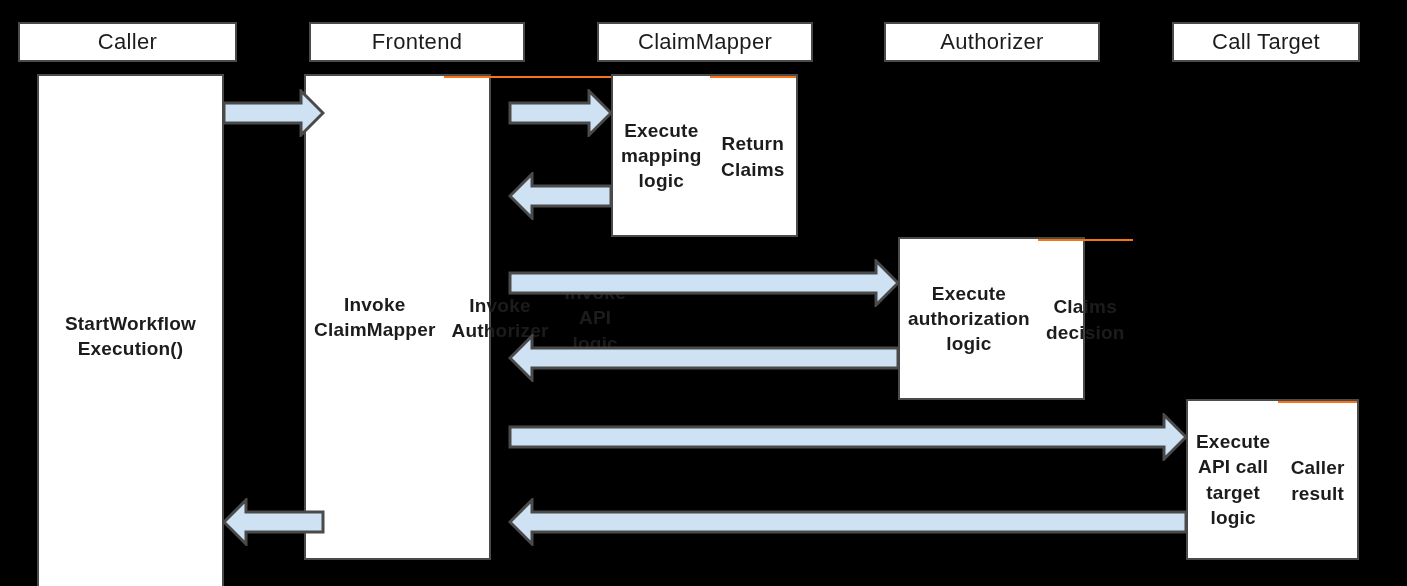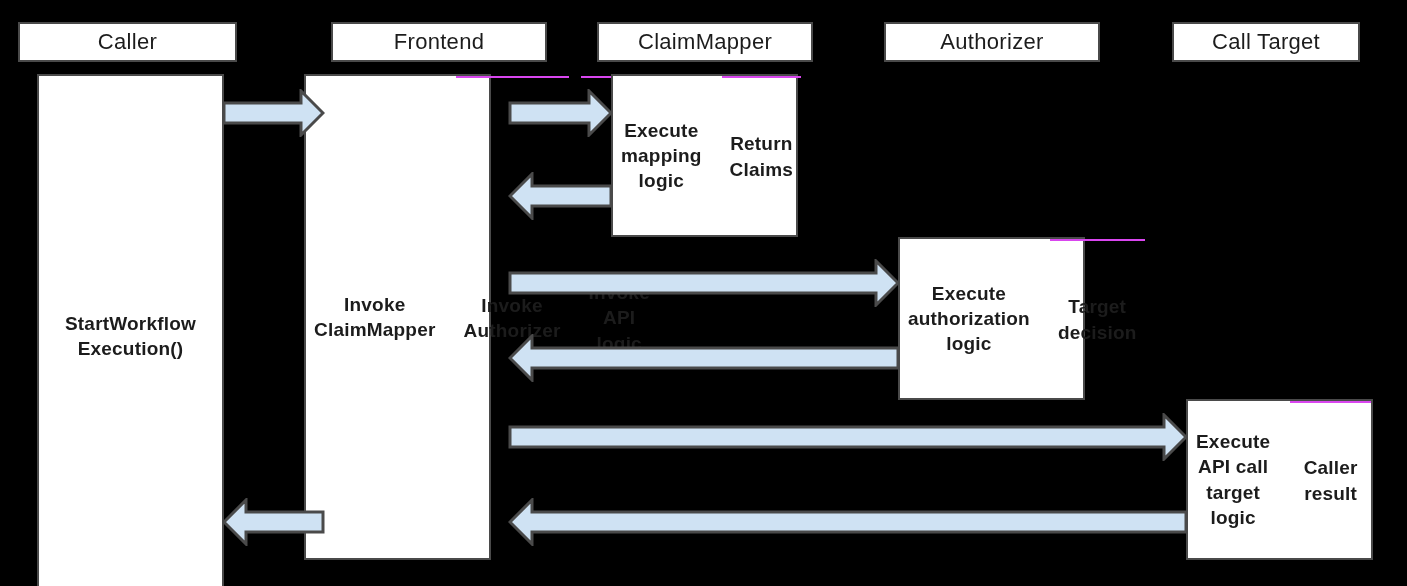--- a/index.html
+++ b/index.html
@@ -15,33 +15,33 @@
   }
   .act{
     position:absolute;background:#fff;border:2px solid #4a4a4a;box-sizing:border-box;
     display:flex;
   }
   .cell{
     flex:1;display:flex;align-items:center;justify-content:center;
     text-align:center;font-weight:700;font-size:19px;color:#1c1c1c;
     white-space:pre-line;line-height:1.32;letter-spacing:.2px;padding:0 8px;
   }
-  .cell + .cell{border-top:2px solid #d946ef;margin-left:12px;}
+  .cell + .cell{border-top:2px solid #f97316;}
   .arrow{position:absolute;display:block;}
   .arrow polygon{fill:#cfe2f3;stroke:#4a4a4a;stroke-width:3;stroke-linejoin:miter;}
 </style>
 </head>
 <body>
 
 <div class="stage">
 
   <div class="hdr" style="left:18px;width:219px;">
     <span>Caller</span>
   </div>
-  <div class="hdr" style="left:309px;width:216px;margin-left:22px;">
+  <div class="hdr" style="left:309px;width:216px;">
     <span>Frontend</span>
   </div>
   <div class="hdr" style="left:597px;width:216px;">
     <span>ClaimMapper</span>
   </div>
   <div class="hdr" style="left:884px;width:216px;">
     <span>Authorizer</span>
   </div>
   <div class="hdr" style="left:1172px;width:188px;">
     <span>Call Target</span>
@@ -63,24 +63,24 @@
   <div class="act" style="left:611px;top:74px;width:187px;height:163px;">
     <div class="cell">Execute
 mapping logic</div>
     <div class="cell">Return Claims</div>
   </div>
 
   <div class="act" style="left:898px;top:237px;width:187px;height:163px;">
     <div class="cell">Execute
 authorization
 logic</div>
-    <div class="cell">Target decision</div>
+    <div class="cell">Claims decision</div>
   </div>
 
-  <div class="act" style="left:1186px;top:399px;width:187px;height:161px;justify-content:center;">
+  <div class="act" style="left:1186px;top:399px;width:173px;height:161px;justify-content:center;">
     <div class="cell">Execute API call
 target logic</div>
     <div class="cell">Caller result</div>
   </div>
 
   <svg class="arrow" style="left:222px;top:89px;" width="103" height="48" viewBox="0 0 103 48">
     <polygon points="2,14 79,14 79,2 101,24 79,46 79,34 2,34"></polygon>
   </svg>
 
   <svg class="arrow" style="left:508px;top:89px;" width="105" height="48" viewBox="0 0 105 48">

